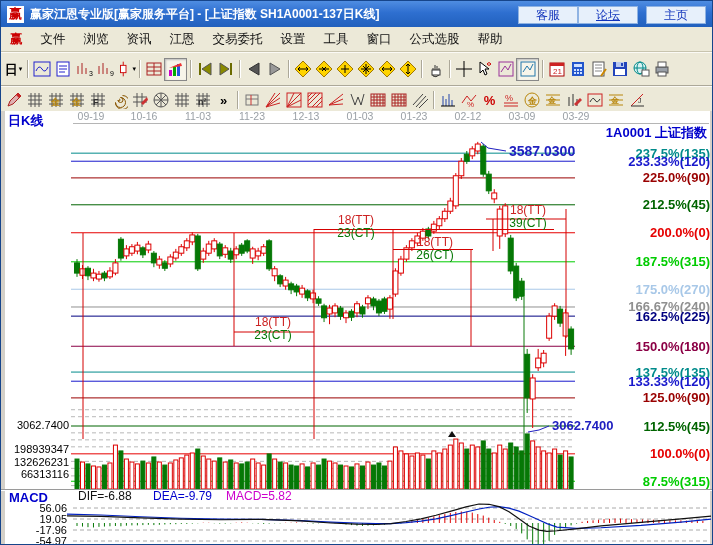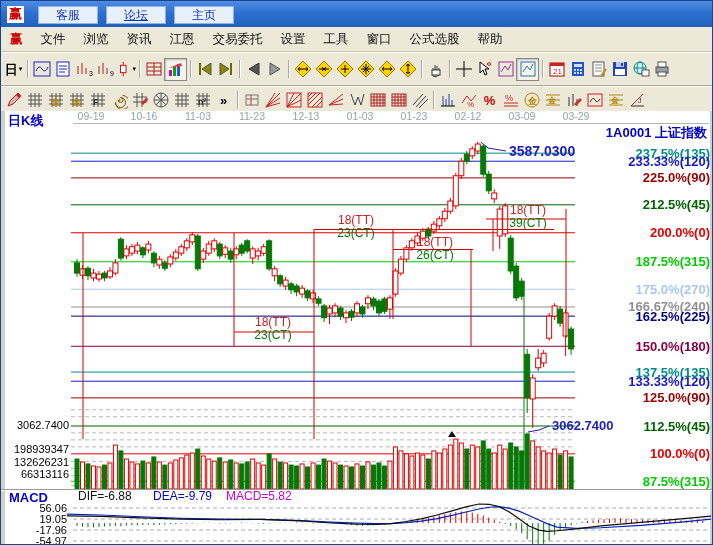--- a/index.html
+++ b/index.html
@@ -30,21 +30,22 @@
   .chartwrap{position:absolute;left:0;top:110px;width:713px;height:435px;background:#0f766e;}
   svg{display:block;}
   svg text{font-family:"Liberation Sans","DejaVu Sans",sans-serif;}
 </style>
 </head>
 <body>
 
 <div class="win">
   <div class="titlebar">
     <div class="logo">赢</div>
-    <div id="tb-buttons"><span class="tb-btn" style="margin-left: 8px;">客服</span><span class="tb-btn" style="margin-left: 8px; text-decoration: underline;">论坛</span><span class="tb-btn" style="margin-left: 8px; text-align: center;">主页</span></div>
+    <div class="title">赢家江恩专业版[赢家服务平台] - [上证指数  SH1A0001-137日K线]</div>
+    <div id="tb-buttons"><span class="tb-btn" style="margin-left: 8px;">客服</span><span class="tb-btn" style="margin-left: 0; text-decoration: underline;">论坛</span><span class="tb-btn" style="margin-left: 8px; text-align: center;">主页</span></div>
   </div>
   <div class="menubar">
     <span class="m brand">赢</span>
     <span id="menu-items" style="display:flex;justify-content:center;">
         <span class="m">文件</span>
         <span class="m">浏览</span>
         <span class="m">资讯</span>
         <span class="m">江恩</span>
         <span class="m">交易委托</span>
         <span class="m">设置</span>

